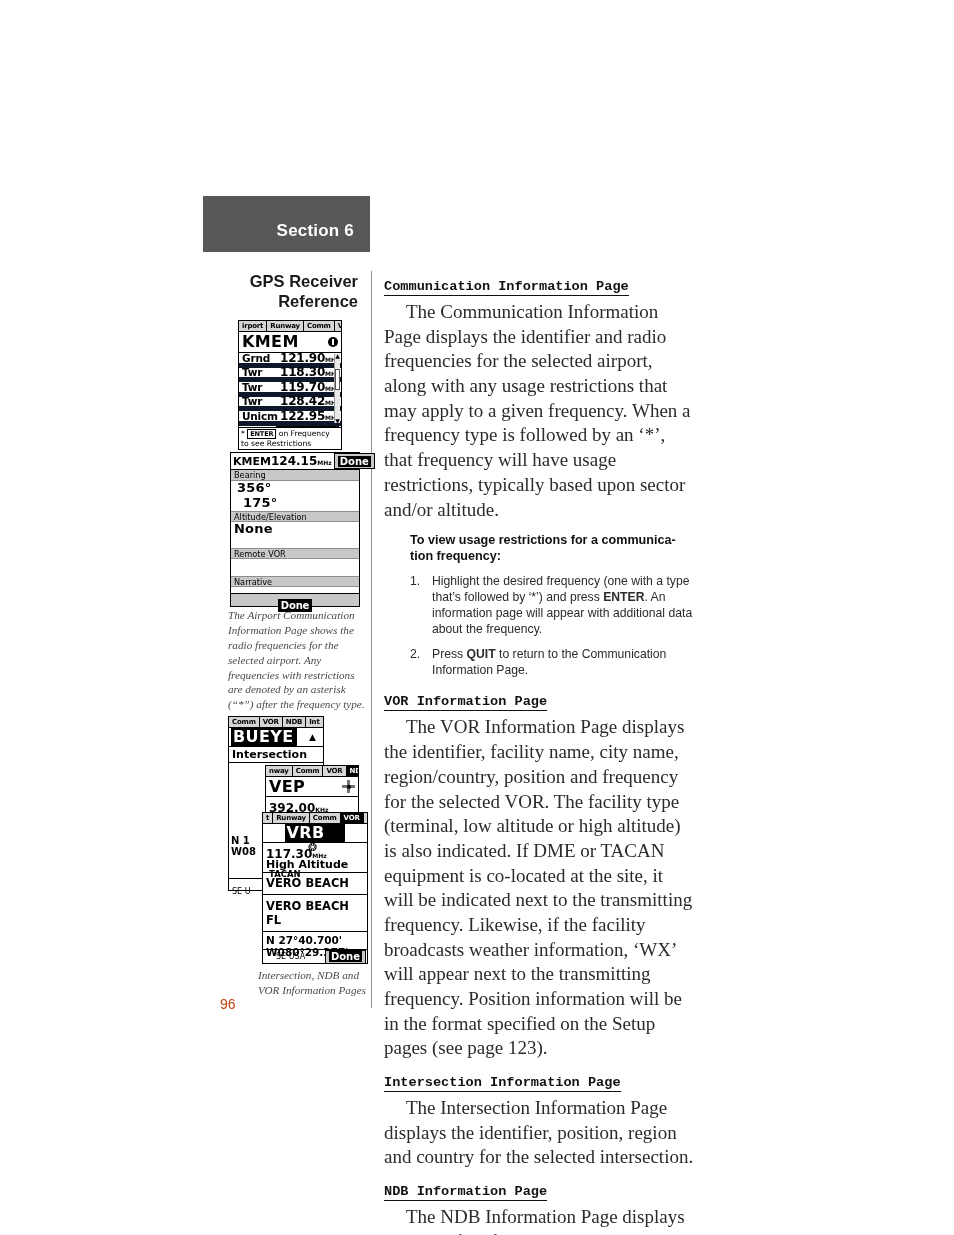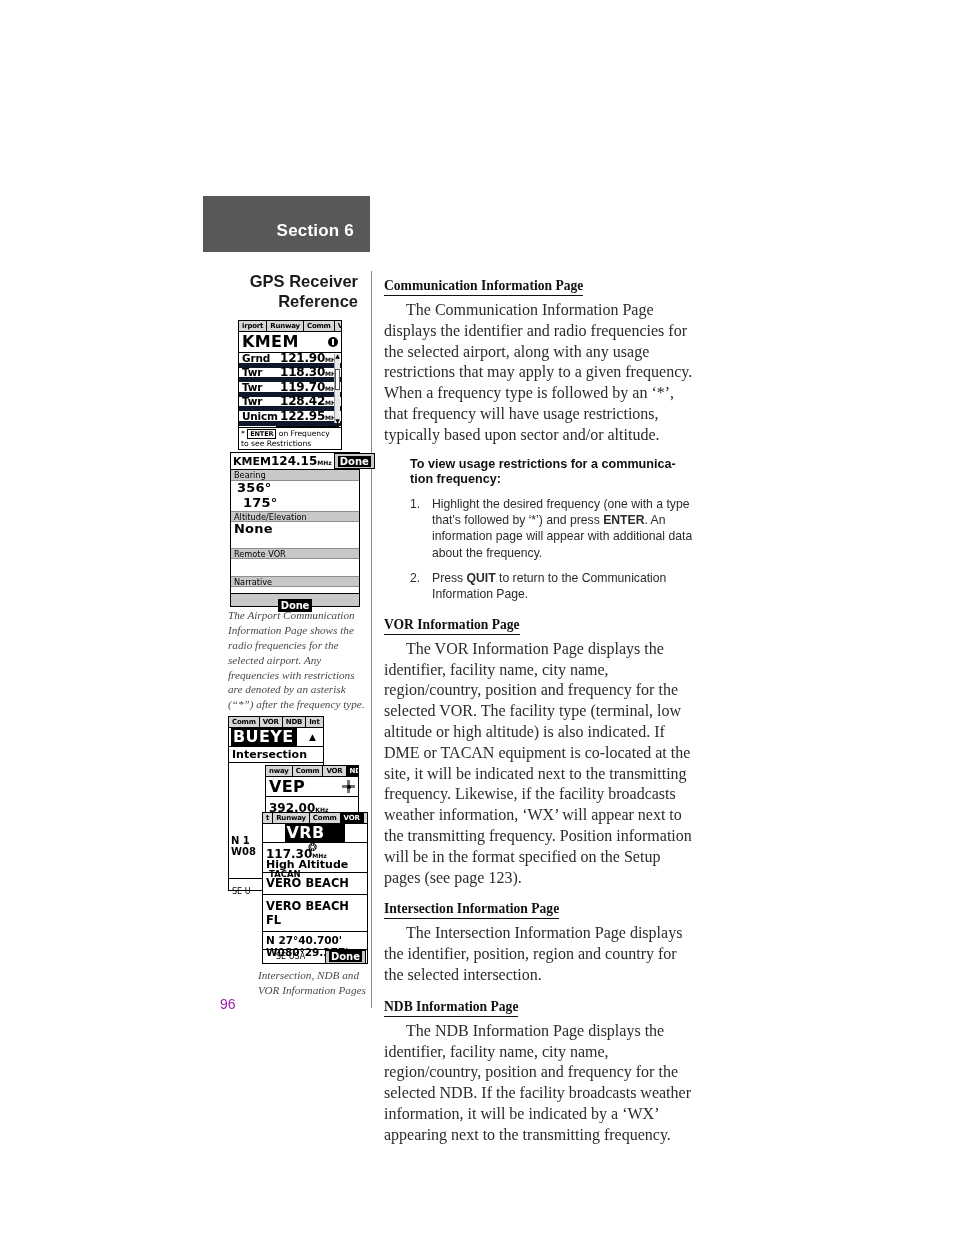--- a/index.html
+++ b/index.html
@@ -59,27 +59,27 @@
   .arrw{position:absolute;left:0;right:0;text-align:center;font-size:6px;line-height:6px;}
 
   .donebar{background:#c8c8c8;text-align:center;height:13px;border-top:1.2px solid #000;}
   .donebtn{display:inline-block;background:#000;color:#fff;font-size:10px;font-weight:bold;
            padding:0 3px;line-height:13px;letter-spacing:-.2px;}
 
   .hdrdone{background:#c8c8c8;border:1.4px solid #000;font-size:10px;font-weight:bold;
            padding:0 3px;line-height:15px;}
 
   .pgnum{position:absolute;left:220px;top:996px;font-family:"Liberation Sans",sans-serif;
-         font-size:14px;color:#a21caf;}
+         font-size:14px;color:#c2410c;}
 
   
   .right-col{position:absolute;left:384px;top:276px;width:310px;}
-  .h-sub{font-family:Liberation Serif, serif;font-weight:bold;font-size:13.6px;color:#111;
+  .h-sub{font-family:Liberation Mono, monospace;font-weight:bold;font-size:13.6px;color:#111;
          border-bottom:1.6px solid #111;display:inline-block;padding-bottom:1px;margin:0 0 4px 0;}
-  .body-p{font-family:"Liberation Serif",serif;font-size:16px;color:#2b2b2b;line-height:1.30;
+  .body-p{font-family:"Liberation Serif",serif;font-size:19px;color:#2b2b2b;line-height:1.30;
           text-indent:22px;margin:0 0 11px 0;text-align:left;}
   .step-head{font-family:"Liberation Sans",sans-serif;font-weight:bold;font-size:12.6px;color:#111;
              margin:0 0 8px 26px;line-height:1.26;}
   .steps{list-style:none;margin:0 0 13px 0;padding:0;}
   .steps li{position:relative;font-family:"Liberation Sans",sans-serif;font-size:12.2px;color:#2b2b2b;
             line-height:1.32;margin:0 0 9px 0;padding-left:48px;}
   .steps li .num{position:absolute;left:26px;top:0;}
   .steps b{font-weight:bold;}
   .blk{margin-bottom:11px;}
 </style>

